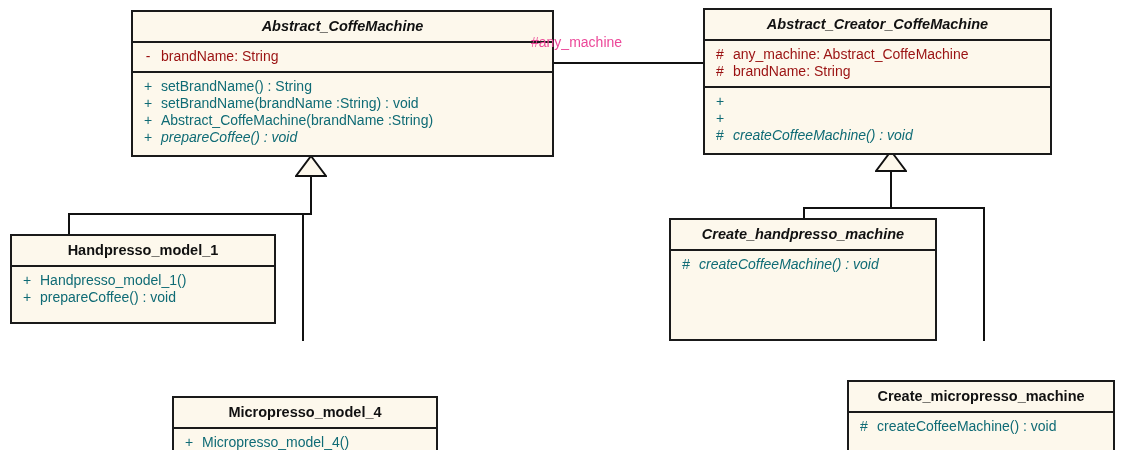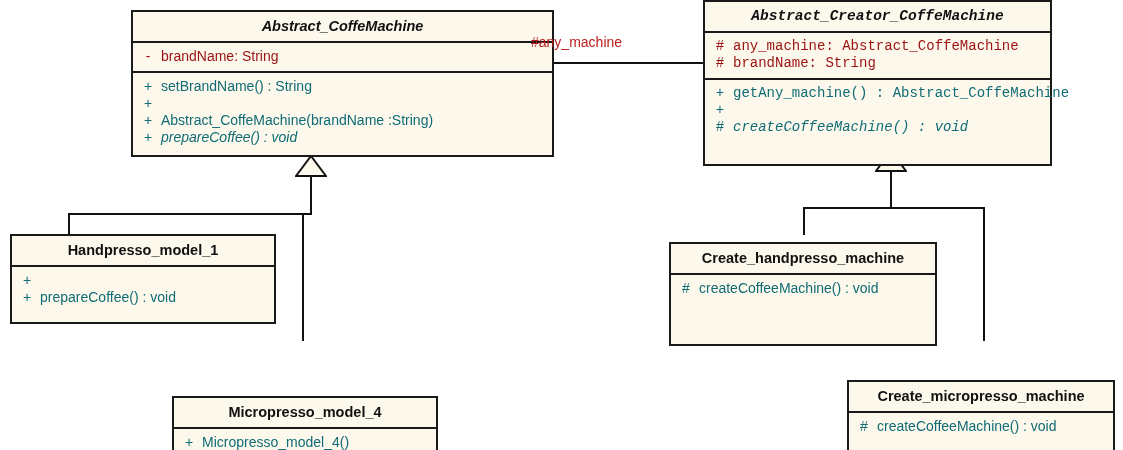--- a/index.html
+++ b/index.html
@@ -86,21 +86,21 @@
   }
   .tri svg { display: block; }
   .arrow-open {
     position: absolute;
     z-index: 2;
   }
   .arrow-open svg { display: block; }
   .edge-label {
     position: absolute;
     font-size: 14px;
-    color: #b91c1c;
+    color: #ec4899;
     white-space: nowrap;
     z-index: 4;
   }
 </style>
 </head>
 <body>
 
 <div id="canvas">
 
   <div class="seg-h" style="left:500px; top:62px; width:204px;"></div>
@@ -139,64 +139,65 @@
         <span class="uml-text">brandName:  String</span>
       </div>
     </div>
     <div class="uml-compartment last">
       <div class="uml-row meth">
         <span class="uml-vis">+</span>
         <span class="uml-text">setBrandName() : String</span>
       </div>
       <div class="uml-row meth">
         <span class="uml-vis">+</span>
+        <span class="uml-text">setBrandName(brandName :String) : void</span>
       </div>
       <div class="uml-row meth">
         <span class="uml-vis">+</span>
         <span class="uml-text">Abstract_CoffeMachine(brandName :String)</span>
       </div>
       <div class="uml-row meth">
         <span class="uml-vis">+</span>
         <span class="uml-text italic">prepareCoffee() : void</span>
       </div>
     </div>
   </div>
 
-  <div class="uml-class" style="left:703px; top:0; width:349px; height:166px;font-family:Liberation Mono, monospace;">
+  <div class="uml-class" style="left:703px; top:8px; width:349px; height:147px;">
     <div class="uml-title abstract">Abstract_Creator_CoffeMachine</div>
     <div class="uml-compartment">
       <div class="uml-row attr">
         <span class="uml-vis">#</span>
         <span class="uml-text">any_machine:  Abstract_CoffeMachine</span>
       </div>
       <div class="uml-row attr">
         <span class="uml-vis">#</span>
         <span class="uml-text">brandName:  String</span>
       </div>
     </div>
     <div class="uml-compartment last">
       <div class="uml-row meth">
         <span class="uml-vis">+</span>
-        <span class="uml-text">getAny_machine() : Abstract_CoffeMachine</span>
       </div>
       <div class="uml-row meth">
         <span class="uml-vis">+</span>
       </div>
       <div class="uml-row meth">
         <span class="uml-vis">#</span>
         <span class="uml-text italic">createCoffeeMachine() : void</span>
       </div>
     </div>
   </div>
 
   <div class="uml-class" style="left:10px; top:234px; width:266px; height:90px;">
     <div class="uml-title">Handpresso_model_1</div>
     <div class="uml-compartment last">
       <div class="uml-row meth">
         <span class="uml-vis">+</span>
+        <span class="uml-text">Handpresso_model_1()</span>
       </div>
       <div class="uml-row meth">
         <span class="uml-vis">+</span>
         <span class="uml-text">prepareCoffee() : void</span>
       </div>
     </div>
   </div>
 
   <div class="uml-class" style="left:172px; top:348px; width:266px; height:124px;margin-top:48px;">
     <div class="uml-title">Micropresso_model_4</div>
@@ -205,21 +206,21 @@
         <span class="uml-vis">+</span>
         <span class="uml-text">Micropresso_model_4()</span>
       </div>
       <div class="uml-row meth">
         <span class="uml-vis">+</span>
         <span class="uml-text">prepareCoffee() : void</span>
       </div>
     </div>
   </div>
 
-  <div class="uml-class" style="left:669px; top:242px; width:268px; height:104px;">
+  <div class="uml-class" style="left:669px; top:218px; width:268px; height:123px;font-style:italic;">
     <div class="uml-title">Create_handpresso_machine</div>
     <div class="uml-compartment last">
       <div class="uml-row meth">
         <span class="uml-vis">#</span>
         <span class="uml-text">createCoffeeMachine() : void</span>
       </div>
     </div>
   </div>
 
   <div class="uml-class" style="left:847px; top:341px; width:268px; height:100px;margin-top:39px;">

